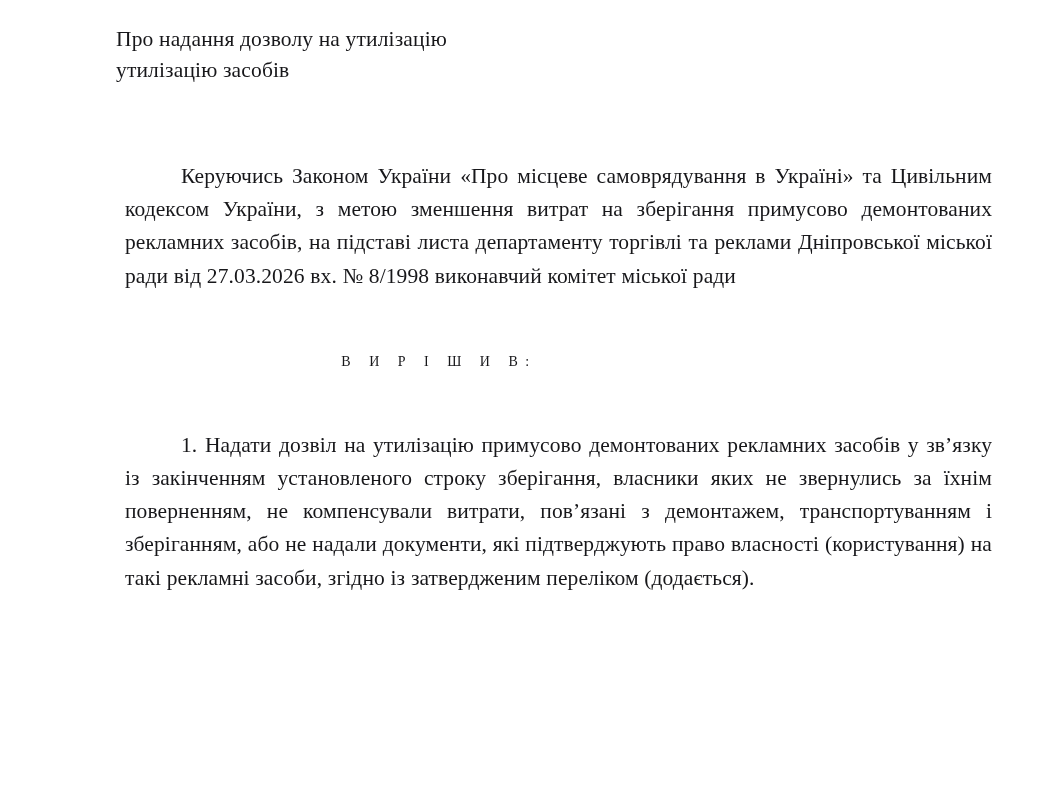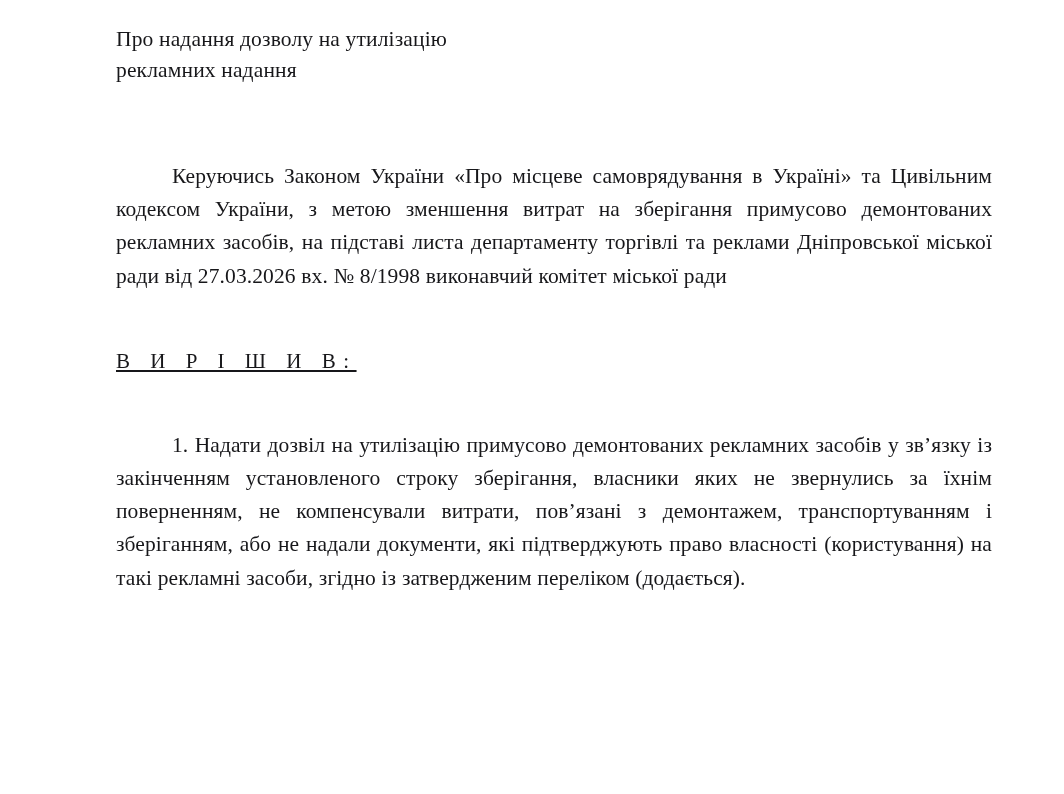--- a/index.html
+++ b/index.html
@@ -58,46 +58,46 @@
     text-align: justify;
     text-align-last: left;
     text-justify: inter-word;
     margin: 0;
     letter-spacing: 0.1px;
     word-spacing: 0.2px;
     hyphens: none;
   }
   p.para.indent {
     text-indent: 56px;
+    margin-left: 9px;
   }
 
   
   .resolve {
-    text-align: left;
-    font-size: 21px;
+    text-align: center;
+    font-size: 14px;
     line-height: 33px;
     letter-spacing: 7.5px;
     margin: 0;
     padding-right: 230px;
-    text-decoration: underline;
   }
   .resolve-spacer-top { height: 52px; }
   .resolve-spacer-bottom { height: 51px; }
 
   .gap-para { height: 30px; }
 </style>
 </head>
 <body>
 
 <div class="page">
   <div class="content">
 
     <div class="doc-title">
       <span class="title-line">Про надання дозволу на утилізацію</span>
-      <span class="title-line">рекламних надання</span>
+      <span class="title-line">утилізацію засобів</span>
     </div>
 
     <div class="body-block">
 
       <p class="para indent">Керуючись Законом України «Про місцеве самоврядування в Україні» та Цивільним кодексом України, з метою зменшення витрат на зберігання примусово демонтованих рекламних засобів, на підставі листа департаменту торгівлі та реклами Дніпровської міської ради від 27.03.2026 вх. № 8/1998 виконавчий комітет міської ради</p>
 
       <div class="resolve-spacer-top"></div>
 
       <p class="resolve">В И Р І Ш И В:</p>
 

